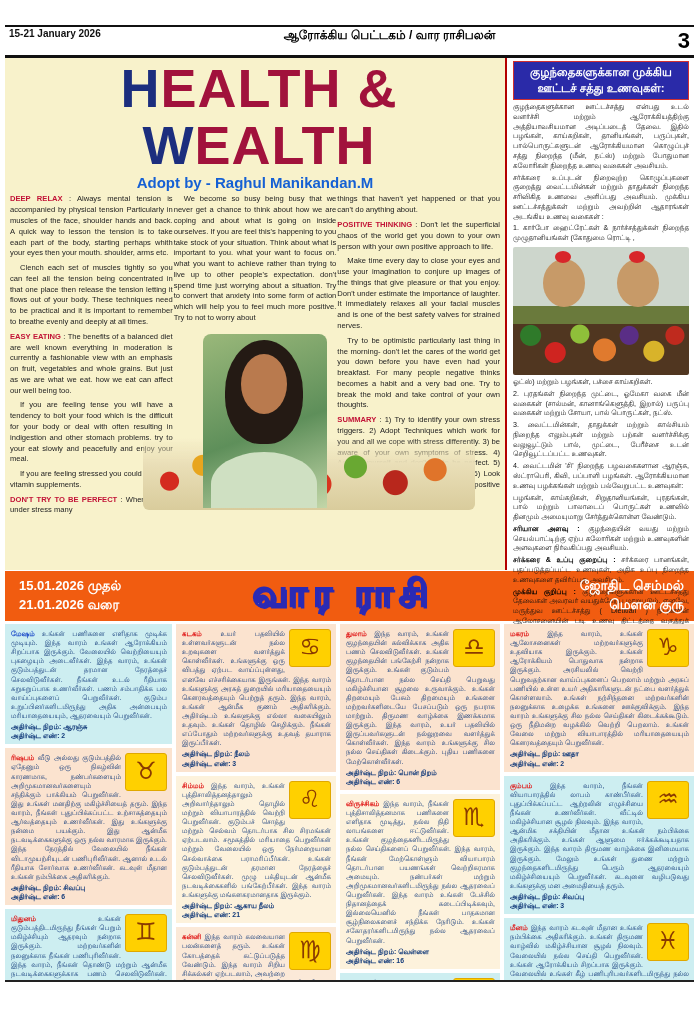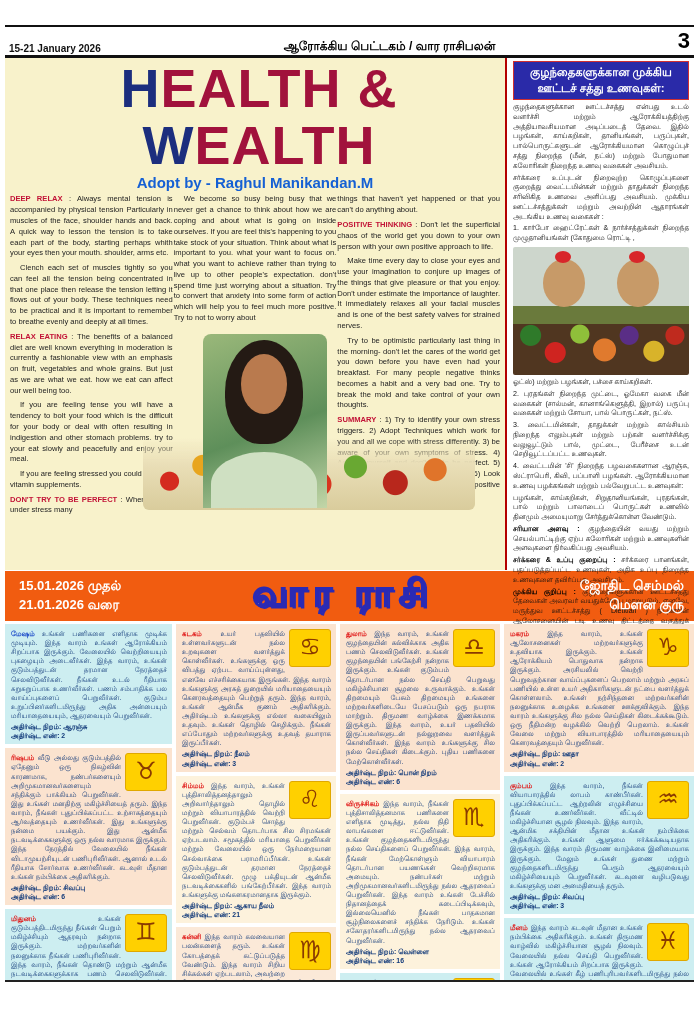--- a/index.html
+++ b/index.html
@@ -1,20 +1,20 @@
 <!DOCTYPE html>
 <html><head>
 <meta charset="utf-8">
 <style>
   html,body{margin:0;padding:0;background:#888;}
   .page{position:relative;width:699px;height:1024px;background:#ffffff;margin:0 auto;
         font-family:"Liberation Sans","DejaVu Sans",sans-serif;overflow:hidden;}
   
   .header{margin:25px 5px 0 5px;border-top:2px solid #111;border-bottom:3px solid #111;
-          display:flex;align-items:flex-end;padding:1px 4px;}
+          display:flex;align-items:flex-start;padding:1px 4px;}
   .hdr-date{font-size:10px;font-weight:bold;color:#111;width:120px;}
   .hdr-title{flex:1;text-align:center;font-size:12px;font-weight:bold;color:#000;}
   .hdr-page{width:40px;text-align:right;font-size:22px;font-weight:bold;color:#000;}
   
   .content{display:flex;margin:0 5px;height:512px;}
   .left-area{position:relative;width:500px;background:#f8f2cb;padding:2px 0 0 0;}
   .masthead{text-align:center;font-size:54px;font-weight:bold;letter-spacing:1px;line-height:1.05;
             font-family:"Liberation Sans",sans-serif;margin-left:8px;}
   .tipsby{text-align:center;font-size:15px;font-weight:bold;color:#1560d4;margin:1px 0 3px 0;}
   .cols{display:flex;gap:1px;padding:0 5px;}
@@ -91,21 +91,21 @@
 
   <div class="content">
 
     <div class="left-area">
       <div class="masthead"><span style="color: rgb(28, 46, 126);">H</span><span style="color: rgb(161, 18, 60);">E</span><span style="color: rgb(161, 18, 60);">A</span><span style="color: rgb(161, 18, 60);">L</span><span style="color: rgb(161, 18, 60);">T</span><span style="color: rgb(161, 18, 60);">H</span><span style="color: rgb(161, 18, 60);"> </span><span style="color: rgb(161, 18, 60);">&amp;</span><span style="color: rgb(161, 18, 60);"> </span><span style="color: rgb(28, 46, 126);">W</span><span style="color: rgb(161, 18, 60);">E</span><span style="color: rgb(161, 18, 60);">A</span><span style="color: rgb(161, 18, 60);">L</span><span style="color: rgb(161, 18, 60);">T</span><span style="color: rgb(161, 18, 60);">H</span></div>
       <div class="tipsby">Adopt by - Raghul Manikandan.M</div>
       <div class="cols">
         <div class="col">
             <p class="apara"><span class="ahead">DEEP RELAX</span> : Always mental tension is accompanied by physical tension Particularly in muscles of the face, shoulder hands and back. A quick way to lesson the tension is to take each part of the body, starting perhaps whith your eyes then your mouth. shoulder, arms etc.</p>
             <p class="apara ind">Clench each set of muscles tightly so you can feel all the tension being concentrated in that one place then release the tension letting it flows out of your body. These techniques need to be practical and it is important to remember to breathe evenly and deeply at all times.</p>
-            <p class="apara"><span class="ahead">RELAX EATING</span> : The benefits of a balanced diet are well known everything in moderation is currently a fashionable view with an emphasis on fruit, vegetables and whole grains. But just as we are what we eat. how we eat can affect our well being too.</p>
+            <p class="apara"><span class="ahead">EASY EATING</span> : The benefits of a balanced diet are well known everything in moderation is currently a fashionable view with an emphasis on fruit, vegetables and whole grains. But just as we are what we eat. how we eat can affect our well being too.</p>
             <p class="apara ind">If you are feeling tense you will have a tendency to bolt your food which is the difficult for your body or deal with often resulting in indigestion and other stomach problems. try to your eat slowly and peacefully and enjoy your meal.</p>
             <p class="apara ind">If you are feeling stressed you could consider vitamin supplements.</p>
             <p class="apara"><span class="ahead">DON'T TRY TO BE PERFECT</span> : When we are under stress many</p>
           </div>
         <div class="col">
             <p class="apara ind">We become so busy being busy that we never get a chance to think about how we are coping and about what is going on inside ourselves. If you are feel this's happening to you take stock of your situation. Think about what is important to you. what your want to focus on. what you want to achieve rather than trying to live up to other people's expectation. don't spend time just worrying about a situation. Try to convert that anxiety into some form of action which will help you to feel much more positive. Try to not to worry about</p>
           </div>
         <div class="col">
             <p class="apara">things that haven't yet happened or that you can't do anything about.</p>
             <p class="apara"><span class="ahead">POSITIVE THINKING</span> : Don't let the superficial chaos of the world get you down to your own person with your own positive approach to life.</p>

